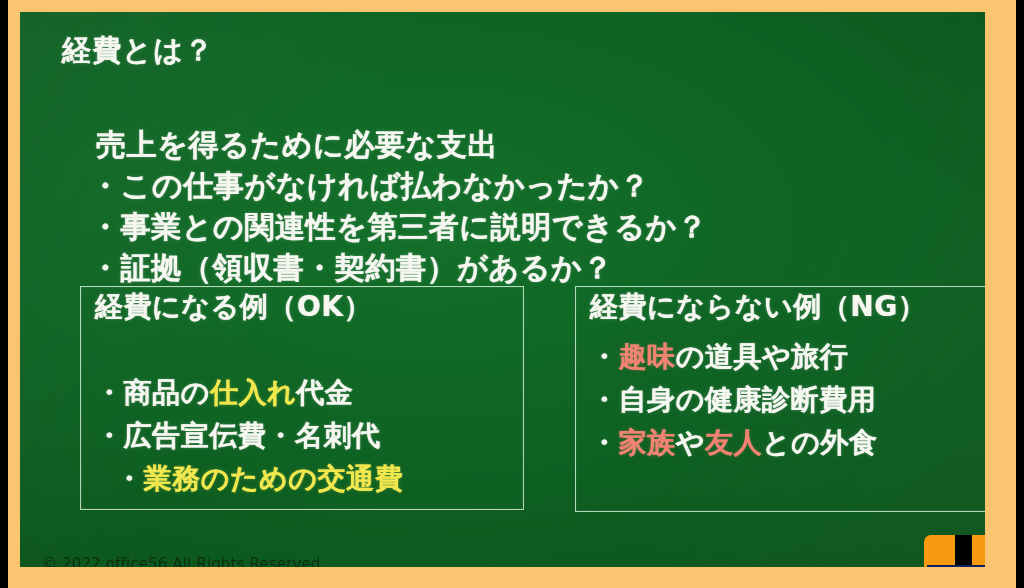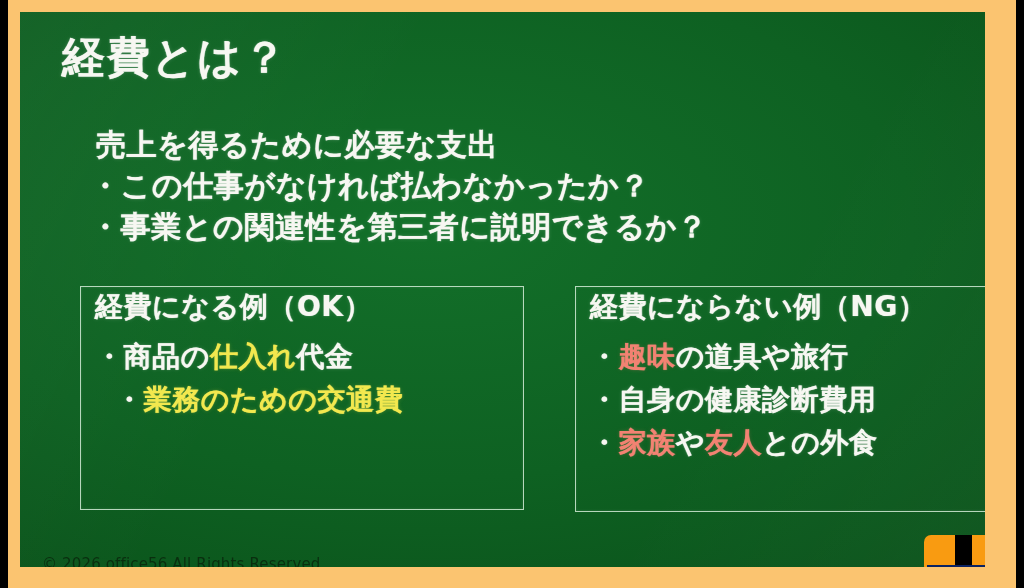--- a/index.html
+++ b/index.html
@@ -41,21 +41,21 @@
       0 0 1px rgba(255,255,255,0.55),
       0.6px 0.4px 0 rgba(255,255,255,0.30),
       -0.6px -0.4px 0 rgba(230,255,235,0.20),
       0 0 4px rgba(255,255,255,0.16);
     white-space:nowrap;
     z-index:3;
   }
 
   #title{
     left:42px;top:24px;
-    font-size:43px;line-height:1.0;
+    font-size:29px;line-height:1.0;
     letter-spacing:0.04em;
   }
 
   .body-line{
     font-size:30px;line-height:1.0;
     letter-spacing:0.02em;
     text-align:center;
   }
   #bl0{left:76px;top:118px;}
   #bl1{left:70px;top:159px;}
@@ -130,40 +130,42 @@
 
   <div class="frame"></div>
 
   <div class="board">
 
     <div id="title" class="chalk">経費とは？</div>
 
     <div id="bl0" class="chalk body-line">売上を得るために必要な支出</div>
     <div id="bl1" class="chalk body-line">・この仕事がなければ払わなかったか？</div>
     <div id="bl2" class="chalk body-line">・事業との関連性を第三者に説明できるか？</div>
+    <div id="bl3" class="chalk body-line">・証拠（領収書・契約書）があるか？</div>
 
     <div id="box-ok" class="exbox">
       <div class="chalk box-title">経費になる例（OK）</div>
       <div class="box-list">
-          <div class="chalk box-item" style="position: relative;"><span>・商品の</span><span class="hl-y">仕入れ</span><span>代金</span></div>
+          <div class="chalk box-item" style="position: relative; margin-top: 36px;"><span>・商品の</span><span class="hl-y">仕入れ</span><span>代金</span></div>
+          <div class="chalk box-item" style="position: relative;"><span>・広告宣伝費・名刺代</span></div>
           <div class="chalk box-item" style="position: relative; margin-left: 20px;"><span>・</span><span class="hl-y">業務のための</span><span class="hl-y">交通費</span></div>
         </div>
     </div>
 
     <div id="box-ng" class="exbox">
       <div class="chalk box-title">経費にならない例（NG）</div>
       <div class="box-list">
           <div class="chalk box-item" style="position: relative;"><span>・</span><span class="hl-r">趣味</span><span>の道具や旅行</span></div>
           <div class="chalk box-item" style="position: relative;"><span>・自身の健康診断費用</span></div>
           <div class="chalk box-item" style="position: relative;"><span>・</span><span class="hl-r">家族</span><span>や</span><span class="hl-r">友人</span><span>との外食</span></div>
         </div>
     </div>
 
     <div id="eraser">
       <div class="er-body"></div>
       <div class="er-stripe"></div>
       <div class="er-base"></div>
     </div>
 
-    <div id="copyright">© 2026 office56 All Rights Reserved</div>
+    <div id="copyright">© 2022 office56 All Rights Reserved</div>
 
   </div>
 </div>
 
 </body></html>

